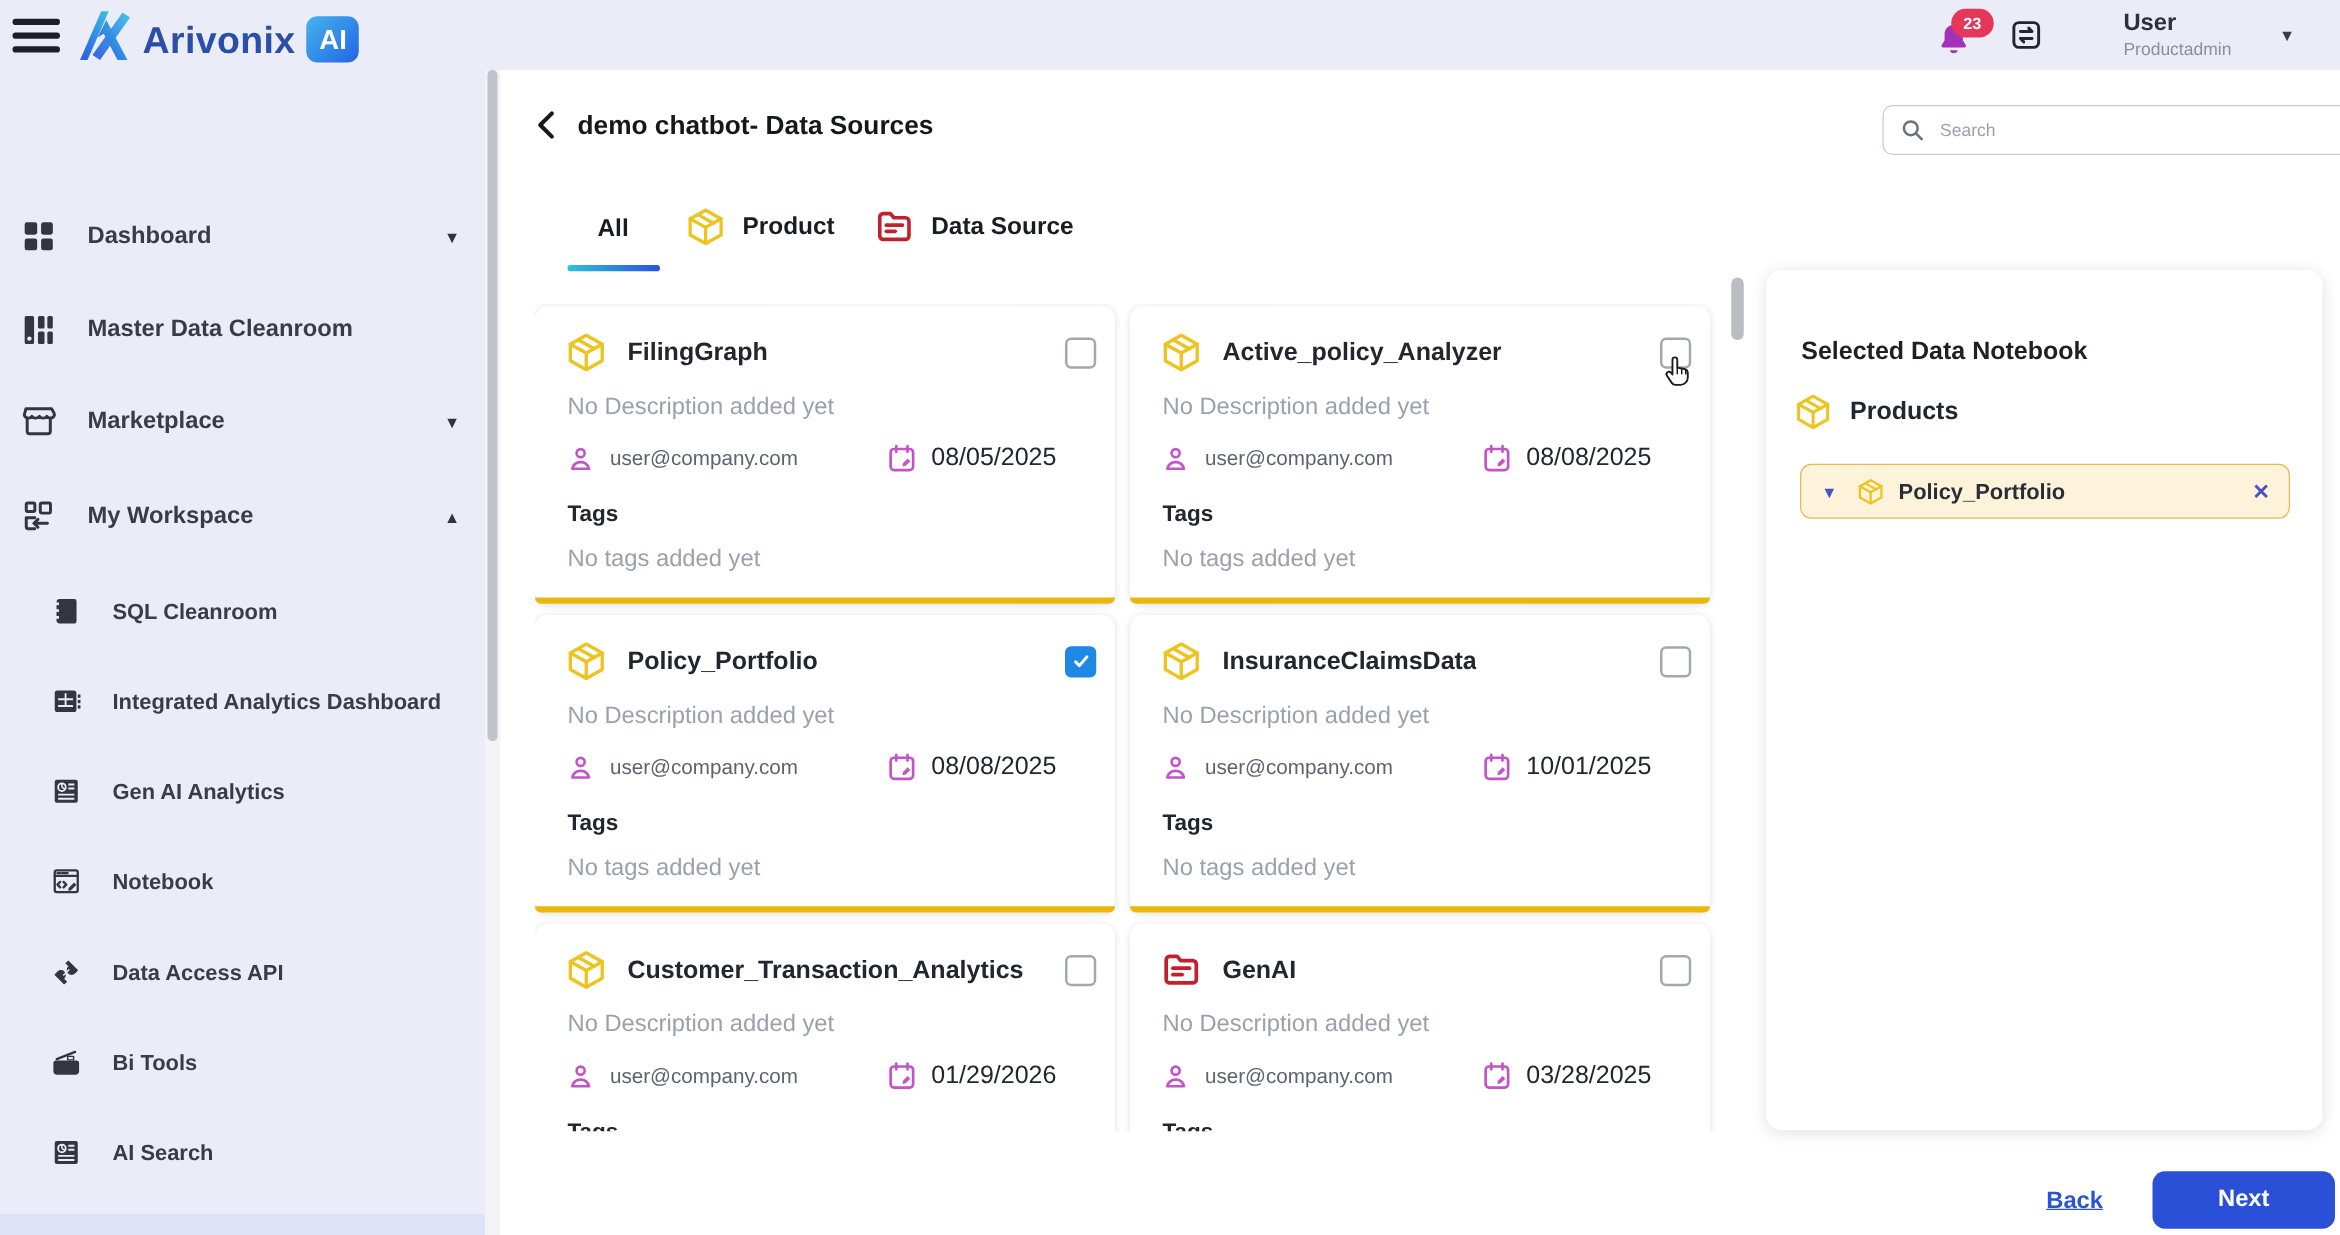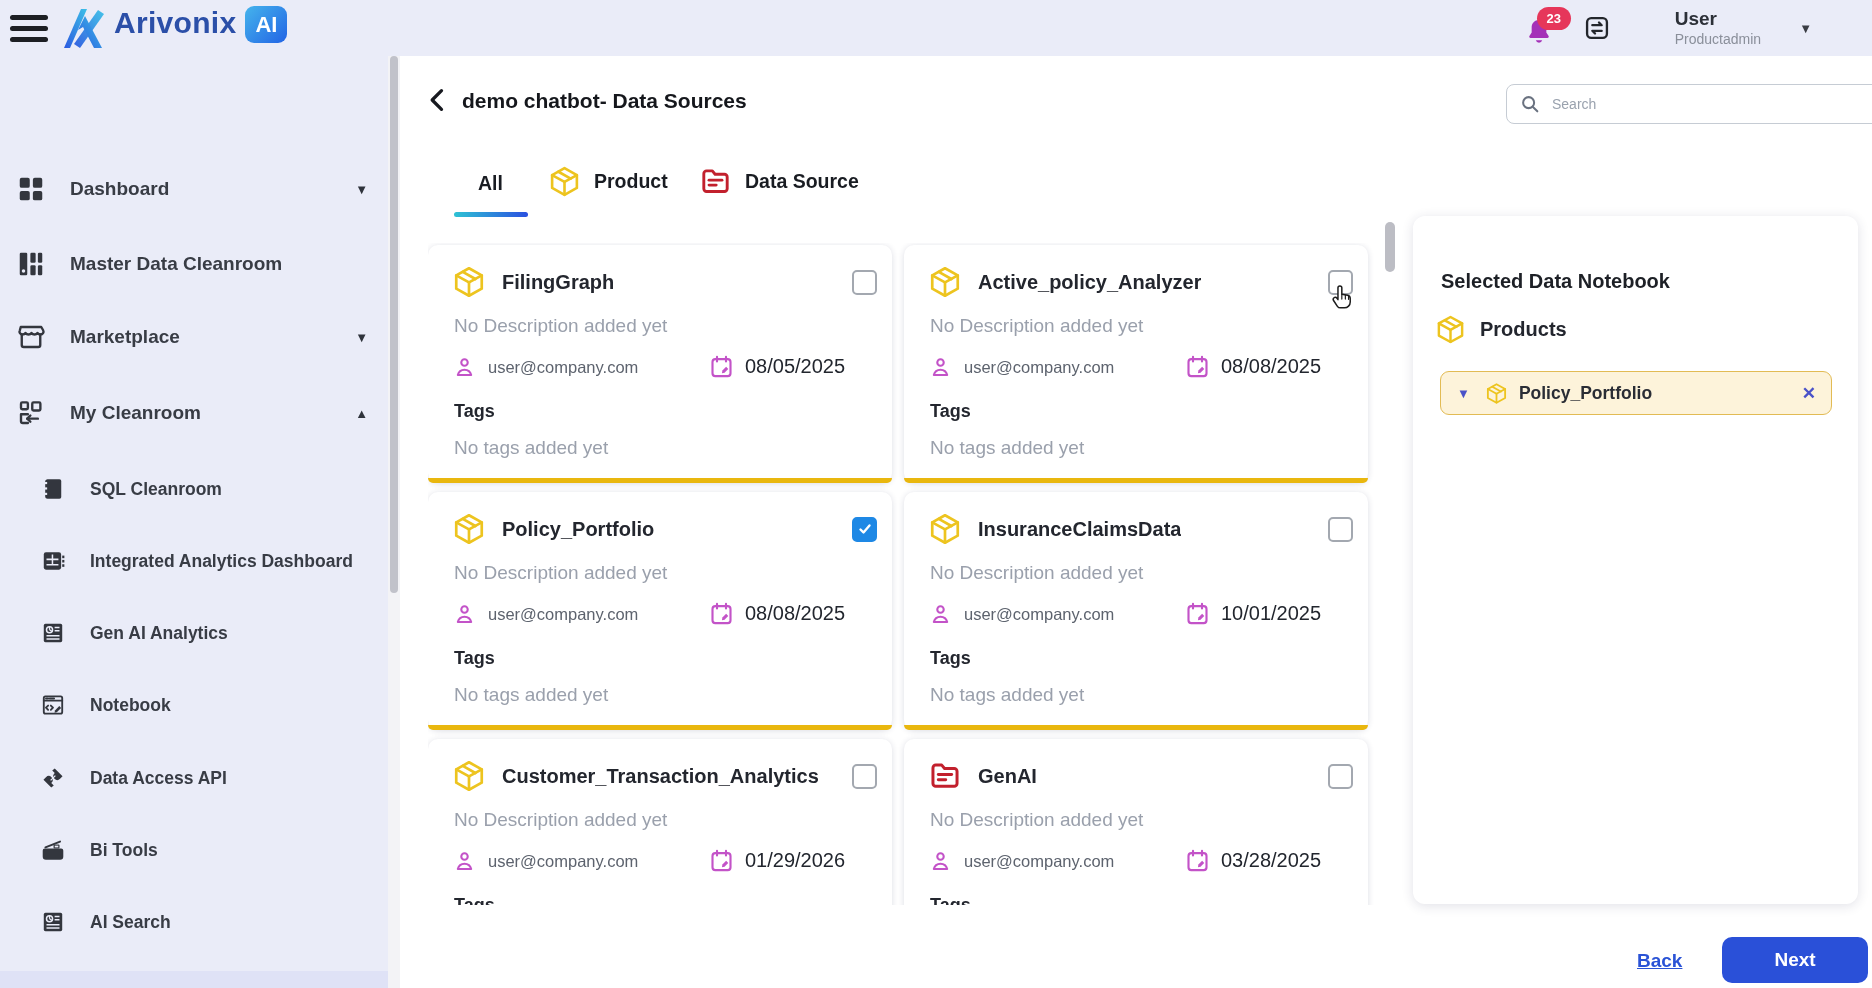--- a/index.html
+++ b/index.html
@@ -9,27 +9,27 @@
     font-family:"Liberation Sans", sans-serif;
     -webkit-font-smoothing:antialiased;
   }
   
   .topbar{
     position:absolute;left:0;top:0;width:1872px;height:56px;
     background:#eaecf8;display:flex;align-items:center;z-index:5;
   }
   .hamburger{width:40px;height:32px;margin-left:10px;display:flex;flex-direction:column;justify-content:center;gap:6px;cursor:pointer}
   .hamburger span{display:block;width:38px;height:5px;border-radius:3px;background:#1d1f24}
-  .logo-wrap{display:flex;align-items:flex-start;margin-left:8px}
+  .logo-wrap{display:flex;align-items:flex-end;margin-left:8px}
   .logo-mark{width:50px;height:44px}
   .brand-text{font-size:30px;font-weight:800;color:#2b4fa8;letter-spacing:.3px;margin-left:6px}
   .brand-badge{margin-left:9px;width:42px;height:37px;border-radius:9px;
     background:linear-gradient(135deg,#45b4ec,#2264e5);
     color:#fff;font-size:22px;font-weight:800;display:flex;align-items:center;justify-content:center}
-  .topbar-right{margin-left:auto;display:flex;align-items:center;padding-right:60px}
+  .topbar-right{margin-left:auto;display:flex;align-items:center;padding-right:36px}
   .bell-wrap{position:relative;width:34px;height:36px}
   .bell-wrap svg{width:32px;height:32px;position:absolute;left:0;top:6px}
   .notif-badge{position:absolute;left:14px;top:-3px;min-width:34px;height:23px;border-radius:12px;
     background:#e6365a;color:#fff;font-size:13px;font-weight:700;display:flex;align-items:center;justify-content:center}
   .swap-icon{margin-left:26px;width:28px;height:28px;cursor:pointer}
   .user-block{margin-left:64px;line-height:1.1;cursor:pointer}
   .user-name{font-size:19px;font-weight:600;color:#2c3038}
   .user-role{font-size:14px;color:#8a8f9a;margin-top:2px}
   .user-caret{margin-left:38px;font-size:13px;color:#3a3d45;cursor:pointer}
 
@@ -182,21 +182,21 @@
     <span class="nav-caret">▼</span>
   </div>
   <div class="nav-row" style="top:334px">
     <svg class="nav-icon" viewBox="0 0 24 24" fill="none" stroke="#33363e" stroke-width="1.9" stroke-linejoin="round" stroke-linecap="round">
       <rect x="4" y="3.5" width="5.5" height="5.5" rx="1"></rect>
       <rect x="13" y="3.5" width="6.5" height="6.5" rx="1"></rect>
       <path d="M9.5 20H5.5A1.5 1.5 0 0 1 4 18.5V13h5.5"></path>
       <path d="M17.5 16.5H9"></path>
         <path d="M11.5 14L9 16.5l2.5 2.5"></path>
     </svg>
-    <span class="nav-label">My Cleanroom</span>
+    <span class="nav-label">My Workspace</span>
     <span class="nav-caret">▲</span>
   </div>
 
   <div class="nav-row nav-sub" style="top:482px">
     <svg class="nav-icon" viewBox="0 0 24 24" fill="#33363e">
       <rect x="3.5" y="4" width="16" height="16" rx="2"></rect>
       <rect x="20.5" y="7" width="2" height="2.4"></rect>
         <rect x="20.5" y="11" width="2" height="2.4"></rect>
         <rect x="20.5" y="15" width="2" height="2.4"></rect>
       <path d="M6 10.5h11M11.5 6v9M6 15.5h11" stroke="#eaecf8" stroke-width="1.4" fill="none"></path>

